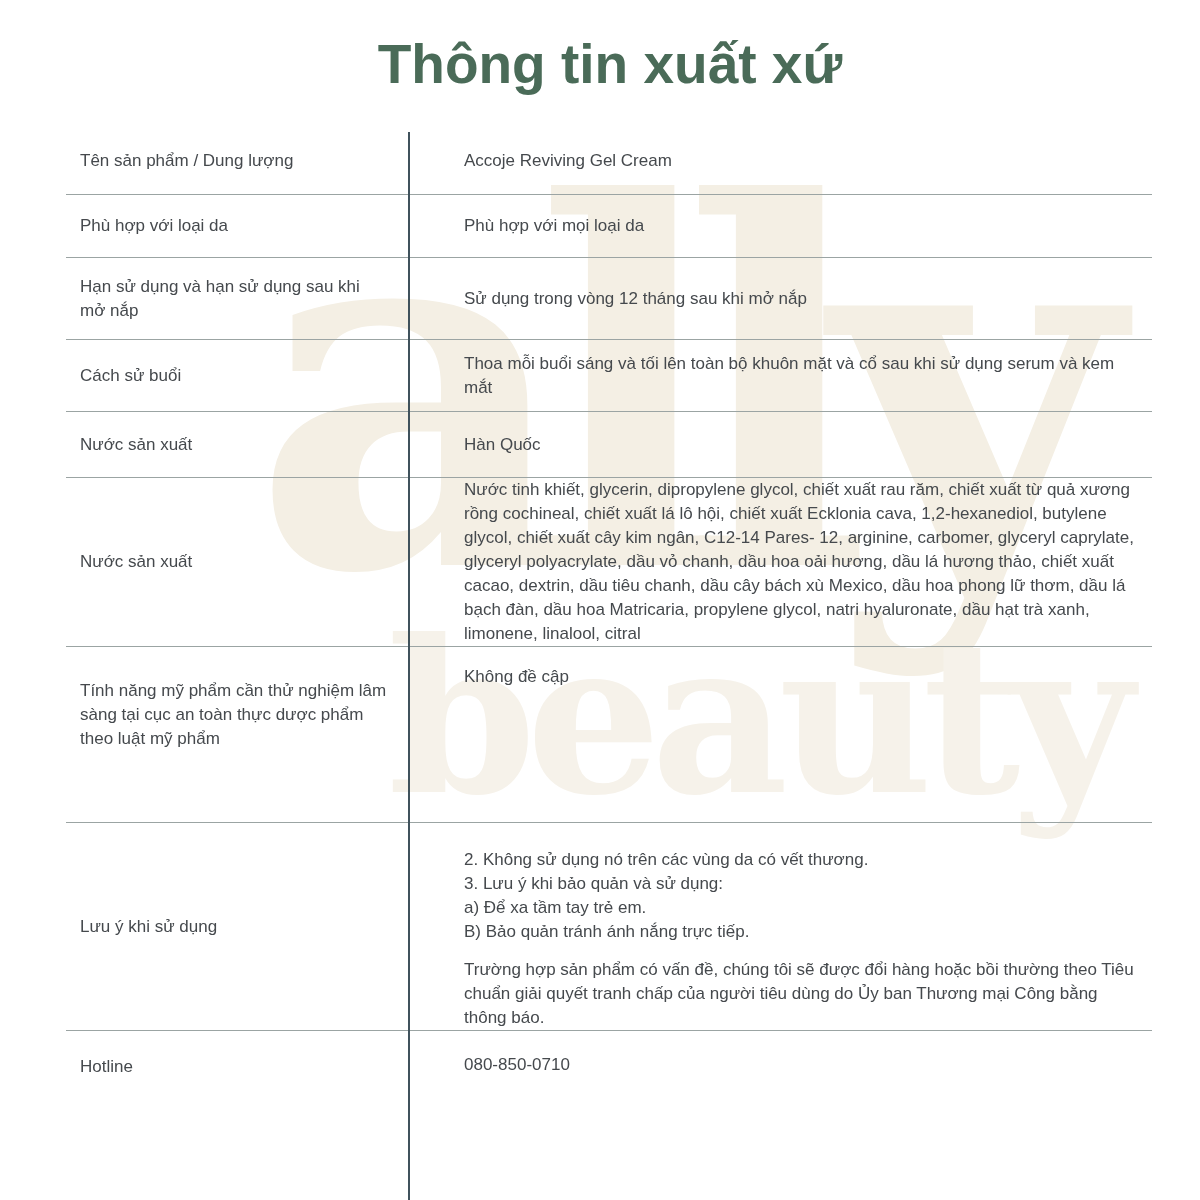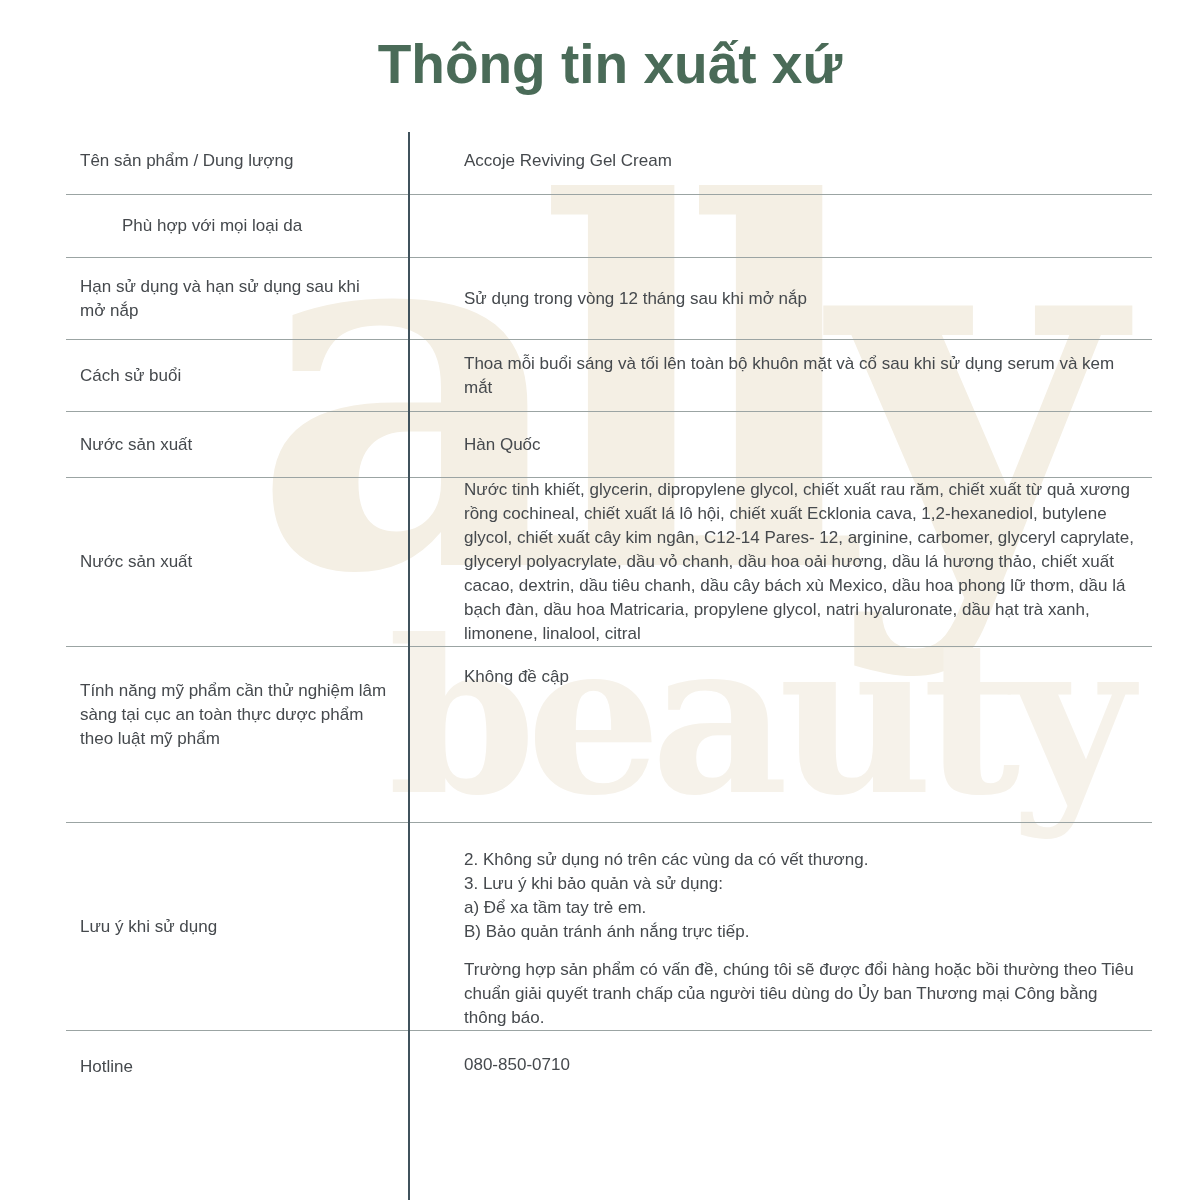--- a/index.html
+++ b/index.html
@@ -88,20 +88,21 @@
 
   <div class="table">
 
     <div class="row">
         <div class="cell cell-label">Tên sản phẩm / Dung lượng</div>
         <div class="cell cell-value">
           <p class="para">Accoje Reviving Gel Cream</p>
         </div>
       </div>
       <div class="row">
+        <div class="cell cell-label">Phù hợp với loại da</div>
         <div class="cell cell-value">
           <p class="para">Phù hợp với mọi loại da</p>
         </div>
       </div>
       <div class="row">
         <div class="cell cell-label">Hạn sử dụng và hạn sử dụng sau khi mở nắp</div>
         <div class="cell cell-value">
           <p class="para">Sử dụng trong vòng 12 tháng sau khi mở nắp</p>
         </div>
       </div>

